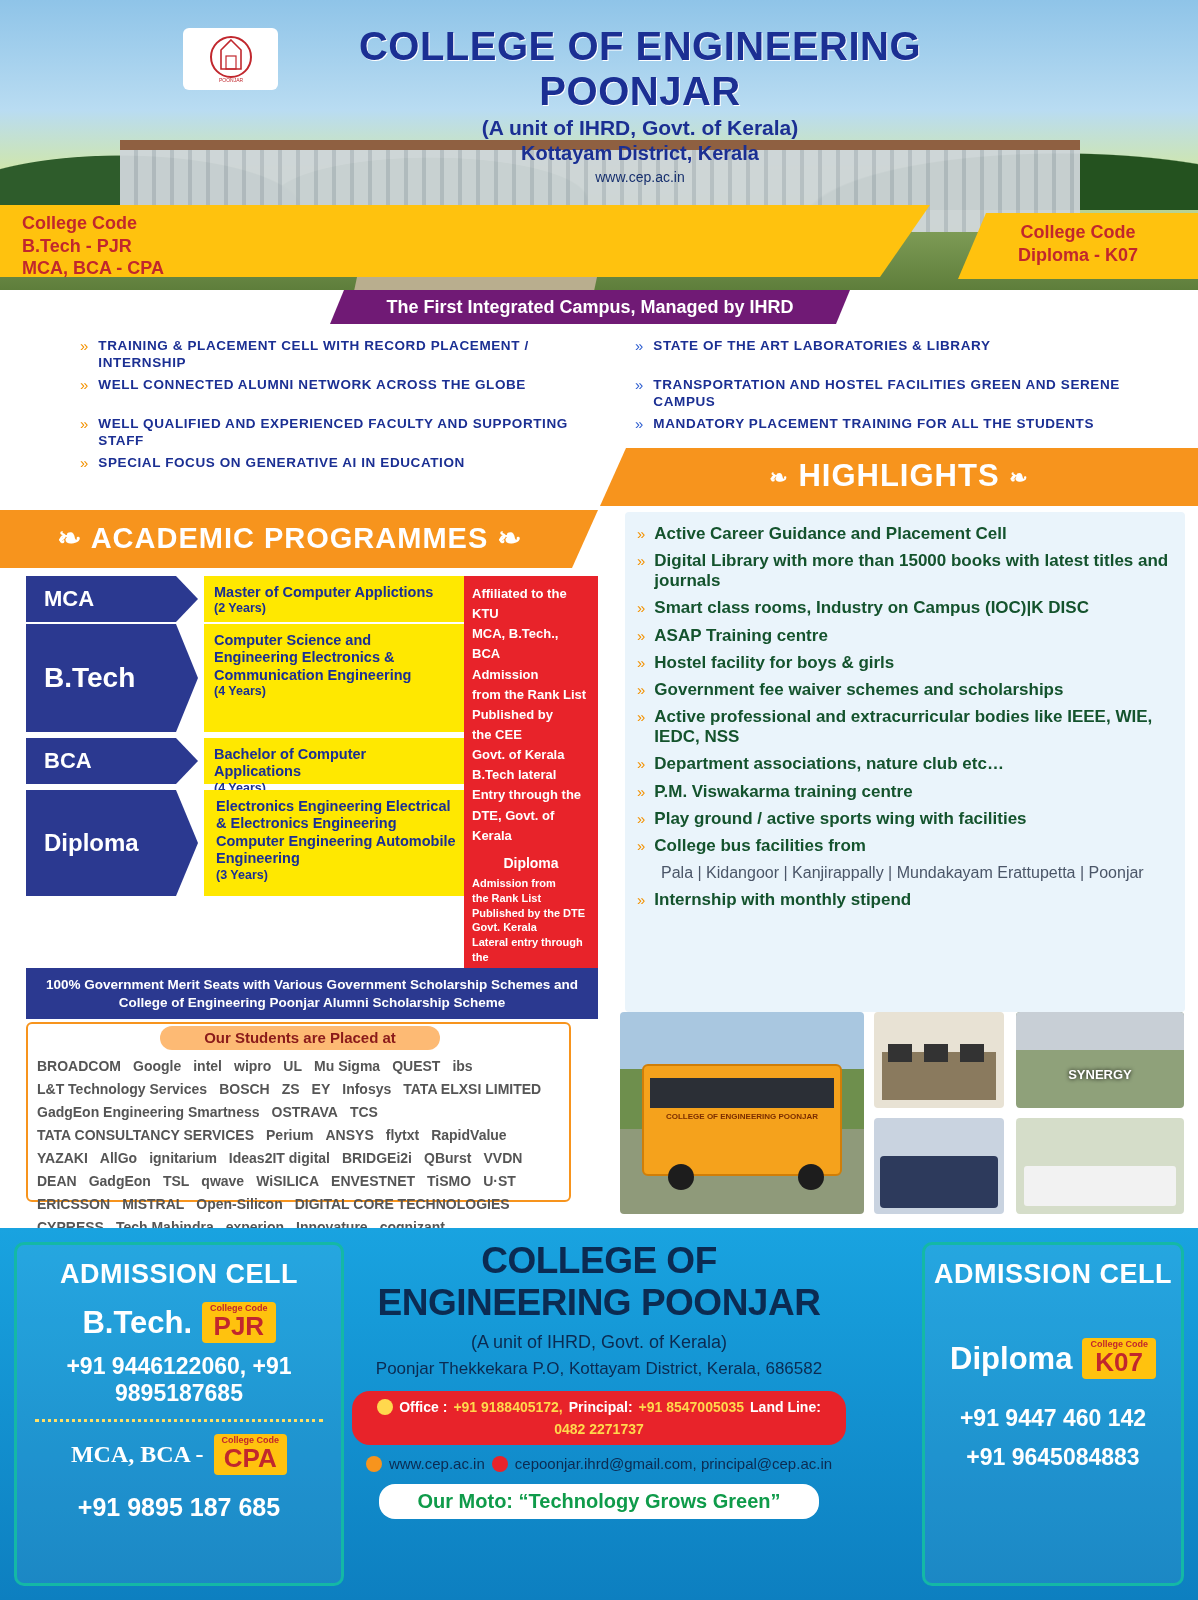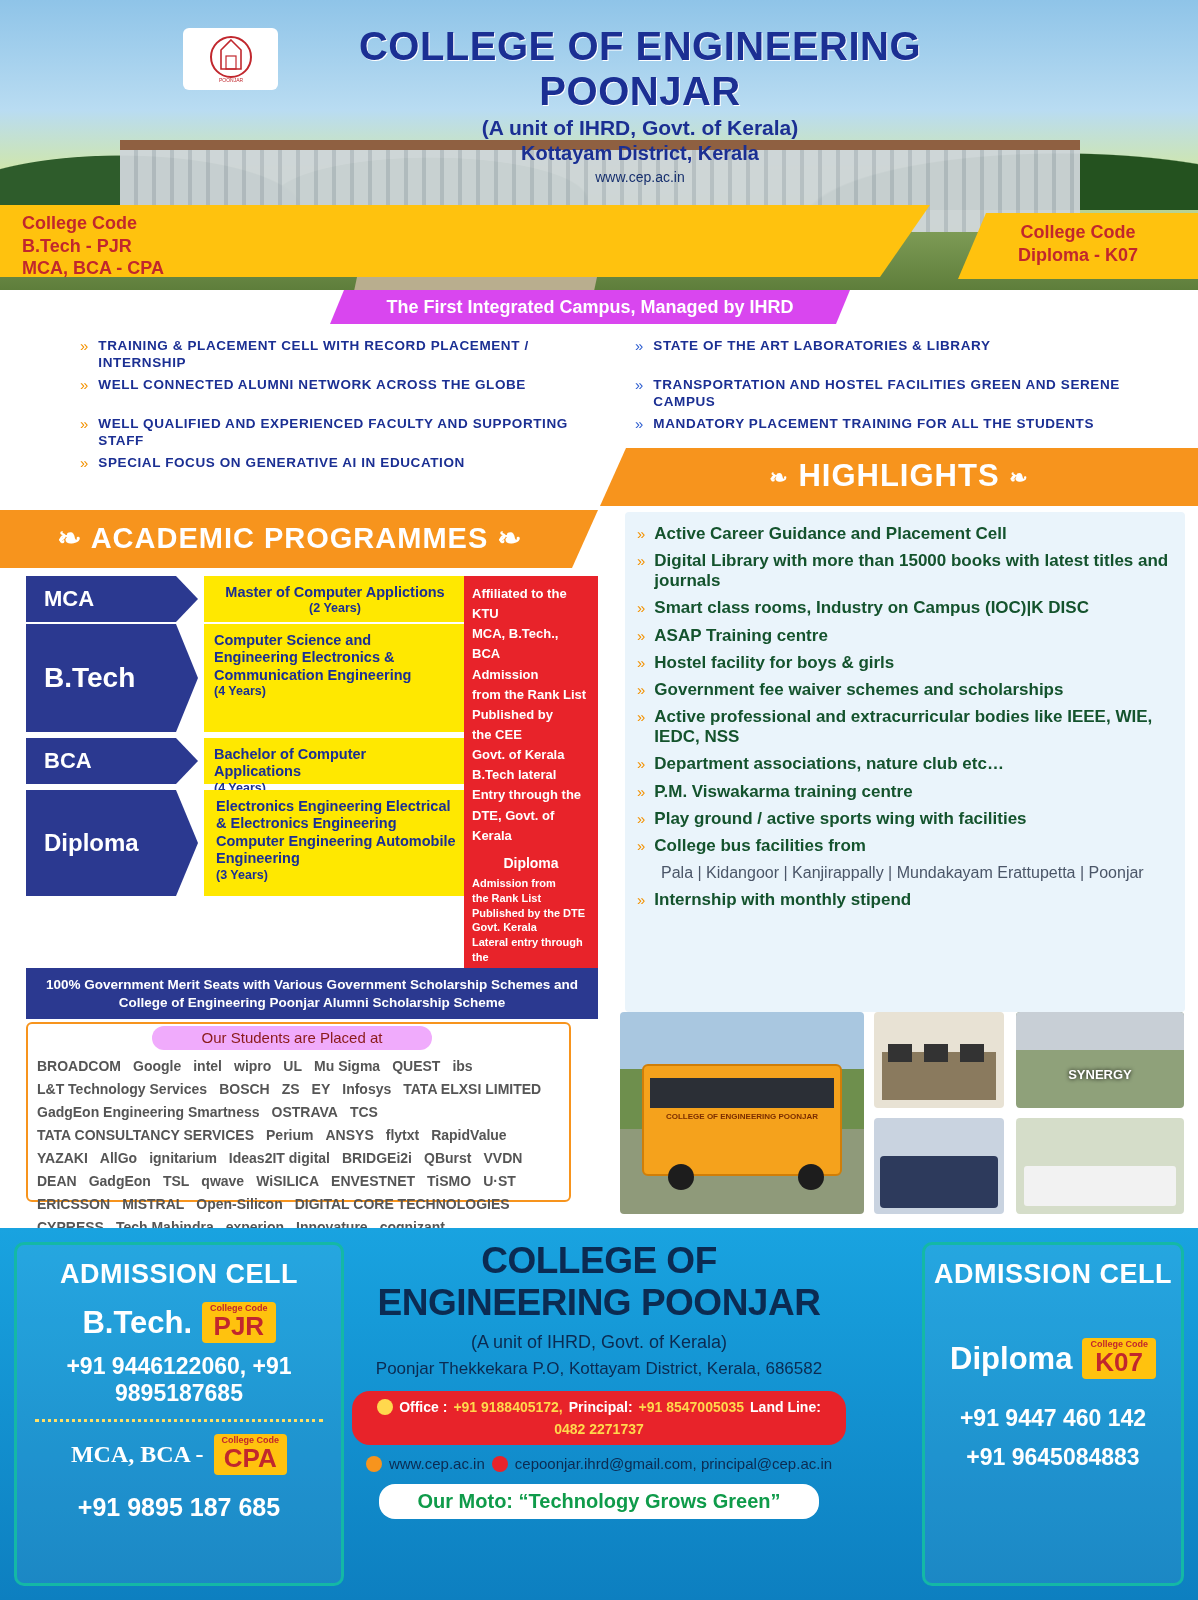--- a/index.html
+++ b/index.html
@@ -73,21 +73,21 @@
     position:absolute; right:0; top:213px; width:240px; height:66px;
     background:#ffc20e;
     clip-path: polygon(28px 0, 240px 0, 240px 66px, 0 66px);
     text-align:center; padding-top:8px;
   }
   .code-right div { color:#c1272d; font-weight:bold; font-size:18px; line-height:1.3; }
 
   
   .fic-bar {
     position:absolute; left:330px; top:290px; width:520px; height:34px;
-    background:#d946ef; color:#fff; font-size:18px; font-weight:bold;
+    background:#701a75; color:#fff; font-size:18px; font-weight:bold;
     display:flex; align-items:center; justify-content:center;
     clip-path: polygon(14px 0, 520px 0, 506px 34px, 0 34px);
   }
 
   
   .features { position:absolute; left:0; top:330px; width:1198px; height:140px; }
   .feat {
     position:absolute; display:flex; gap:10px; align-items:flex-start;
   }
   .feat .arw { color:#f39200; font-size:15px; line-height:1.1; }
@@ -158,23 +158,23 @@
     color:#fff; text-align:center; font-size:13.5px; font-weight:bold;
     padding:8px 10px; line-height:1.3;
   }
 
   
   .plc-box {
     position:absolute; left:26px; top:1022px; width:545px; height:180px;
     border:2px solid #f7941d; border-radius:6px; background:#fff;
   }
   .plc-head {
-    position:absolute; left:152px; top:1026px; width:280px; height:24px;
-    background:#f0abfc; border-radius:12px; text-align:center;
-    font-size:15px; font-weight:normal; color:#8a1a1a; line-height:24px;
+    position:absolute; left:160px; top:1026px; width:280px; height:24px;
+    background:#fdba74; border-radius:12px; text-align:center;
+    font-size:15px; font-weight:bold; color:#8a1a1a; line-height:24px;
   }
   .plc-grid {
     position:absolute; left:34px; top:1056px; width:530px;
     display:flex; flex-wrap:wrap; gap:3px 6px; align-items:center;
   }
   .plc-logo {
     font-size:14px; font-weight:bold; color:#555; padding:2px 3px;
     white-space:nowrap;
   }
 
@@ -362,21 +362,21 @@
   </div>
 
   <div class="ap-band"></div>
   <div class="ap-title">
     <span class="orn">❧</span>
     <span>ACADEMIC PROGRAMMES</span>
     <span class="orn">❧</span>
   </div>
 
   <div class="ap-grid">
-    <div class="prog-row" style="height:42px;text-align:center;">
+    <div class="prog-row" style="height:42px;">
       <div class="prog-tag" style="height:46px; font-size:22px;">MCA</div>
       <div class="prog-body" style="height:46px;">
         <div>Master of Computer Applictions</div>
         <div class="yrs">(2 Years)</div>
       </div>
     </div>
 
     <div class="prog-row" style="height:108px;">
       <div class="prog-tag" style="height:108px; font-size:28px;">B.Tech</div>
       <div class="prog-body" style="height:108px;">

